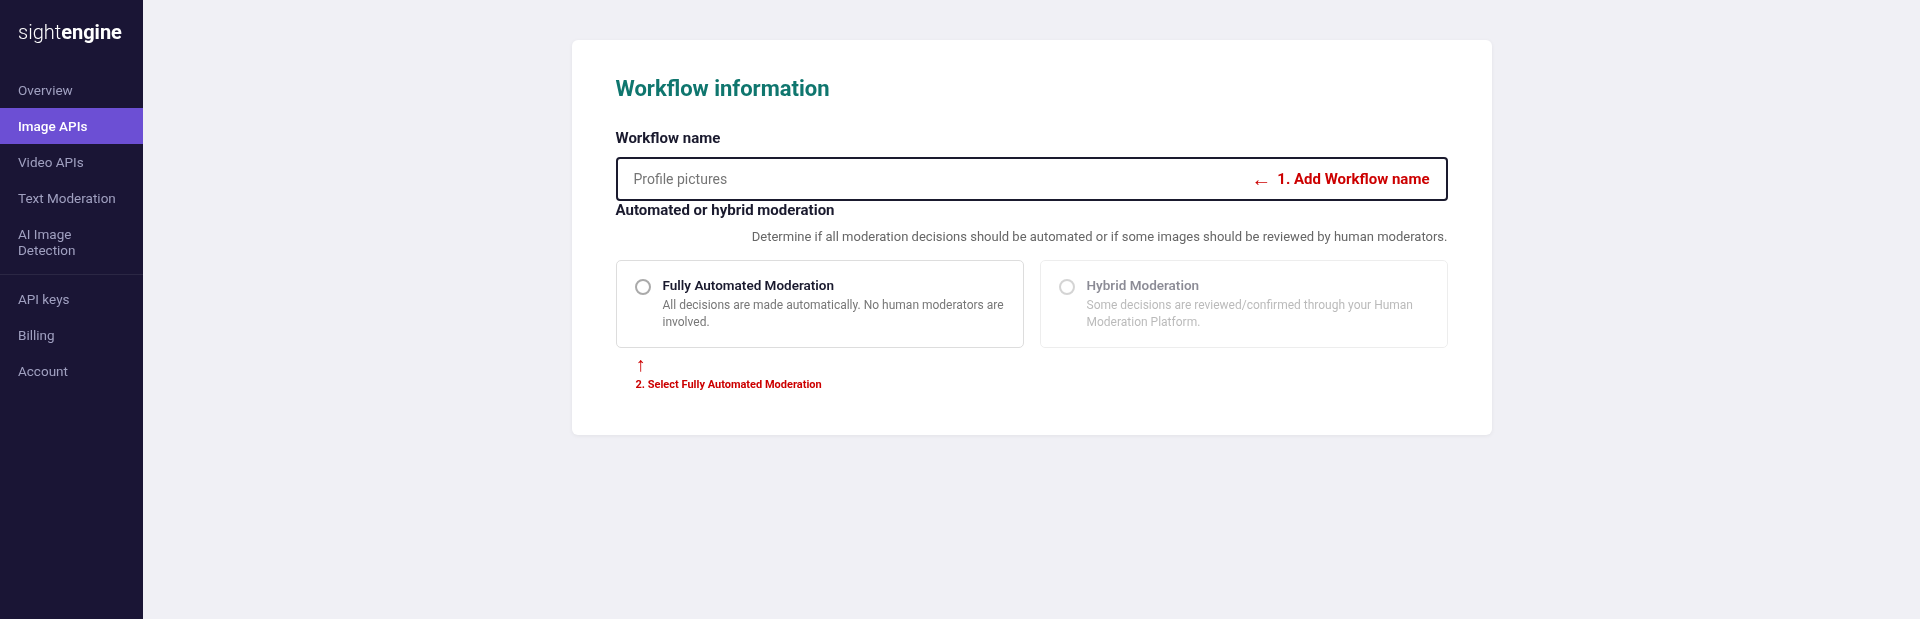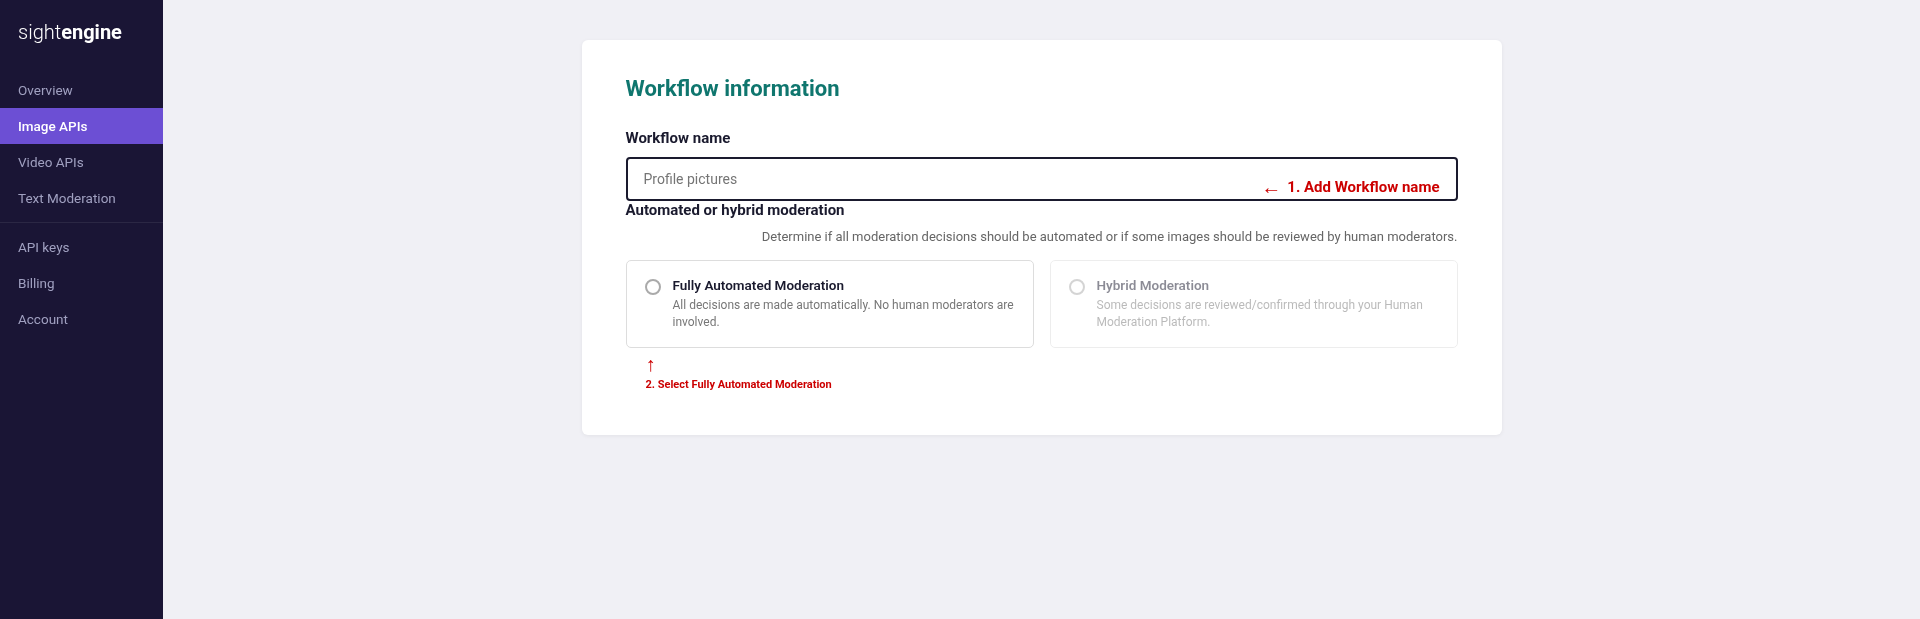--- a/index.html
+++ b/index.html
@@ -6,21 +6,21 @@
     body {
       font-family: -apple-system, BlinkMacSystemFont, 'Segoe UI', Roboto, sans-serif;
       background: #f0f0f5;
       display: flex;
       height: 619px;
       overflow: hidden;
     }
 
     
     #sidebar {
-      width: 163px;
+      width: 143px;
       background: #1a1535;
       display: flex;
       flex-direction: column;
       padding-top: 20px;
       flex-shrink: 0;
       height: 619px;
     }
 
     .logo {
       padding: 0 18px 28px 18px;
@@ -181,20 +181,23 @@
   </div>
   <div class="nav-item active">
     <span>Image APIs</span>
   </div>
   <div class="nav-item">
     <span>Video APIs</span>
   </div>
   <div class="nav-item">
     <span>Text Moderation</span>
   </div>
+  <div class="nav-item">
+    <span>AI Image Detection</span>
+  </div>
 
   <div class="nav-divider"></div>
 
   <div class="nav-item">
     <span>API keys</span>
   </div>
   <div class="nav-item">
     <span>Billing</span>
   </div>
   <div class="nav-item">
@@ -202,21 +205,21 @@
   </div>
 </div>
 
 <div id="main">
   <div class="card">
 
     <div class="card-title">Workflow information</div>
 
     <div class="section-title">Workflow name</div>
 
-    <div style="display:flex; align-items:flex-end; width:100%; border:2px solid #1a1a2e; border-radius:4px; margin-top:6px;">
+    <div style="display:flex; align-items:center; width:100%; border:2px solid #1a1a2e; border-radius:4px; margin-top:6px;">
       <input type="text" style="flex: 1 1 0%; border: none; outline: none; padding: 12px 16px; font-size: 14px; color: rgb(170, 170, 170); background: transparent; font-family: inherit;" placeholder="Profile pictures">
       <div class="annotation-inline">
         <span style="font-size:20px;">←</span>
         <span>1.  Add Workflow name</span>
       </div>
       <div style="width:16px;"></div>
     </div>
 
 
     <div class="section-title">Automated or hybrid moderation</div>

